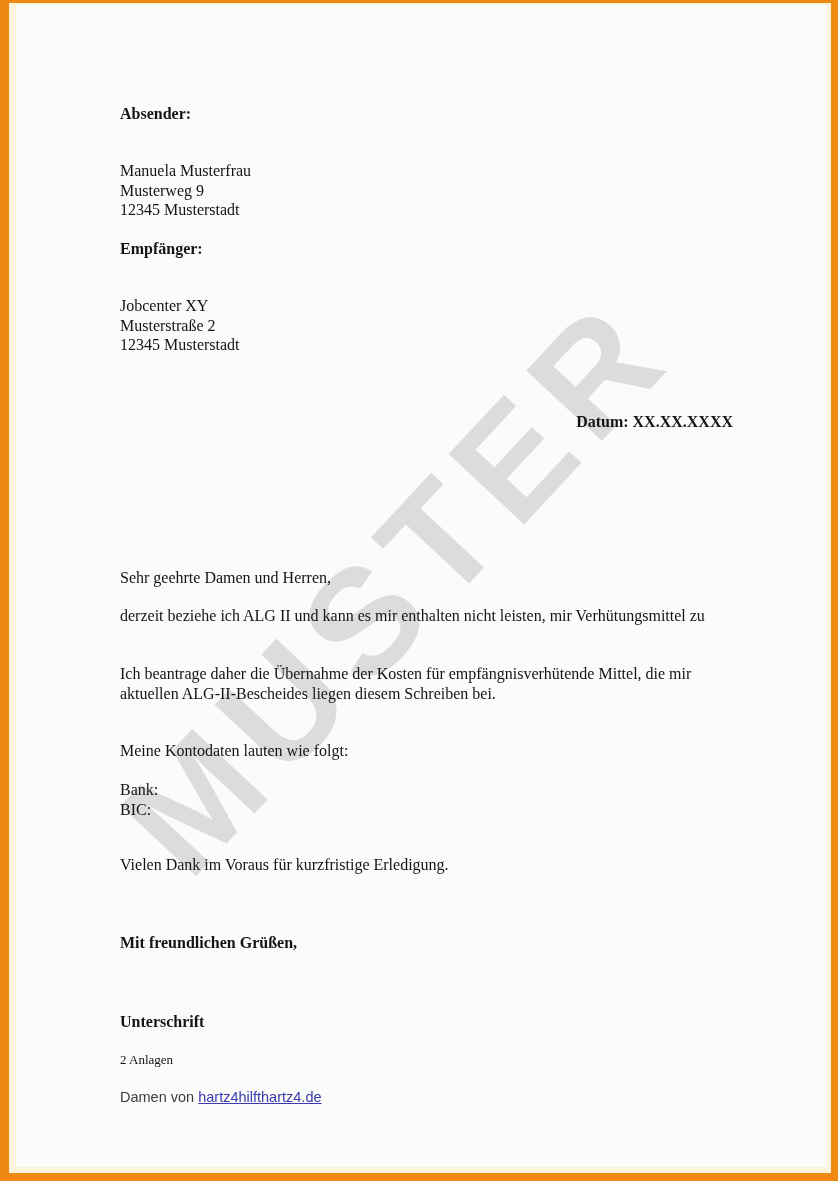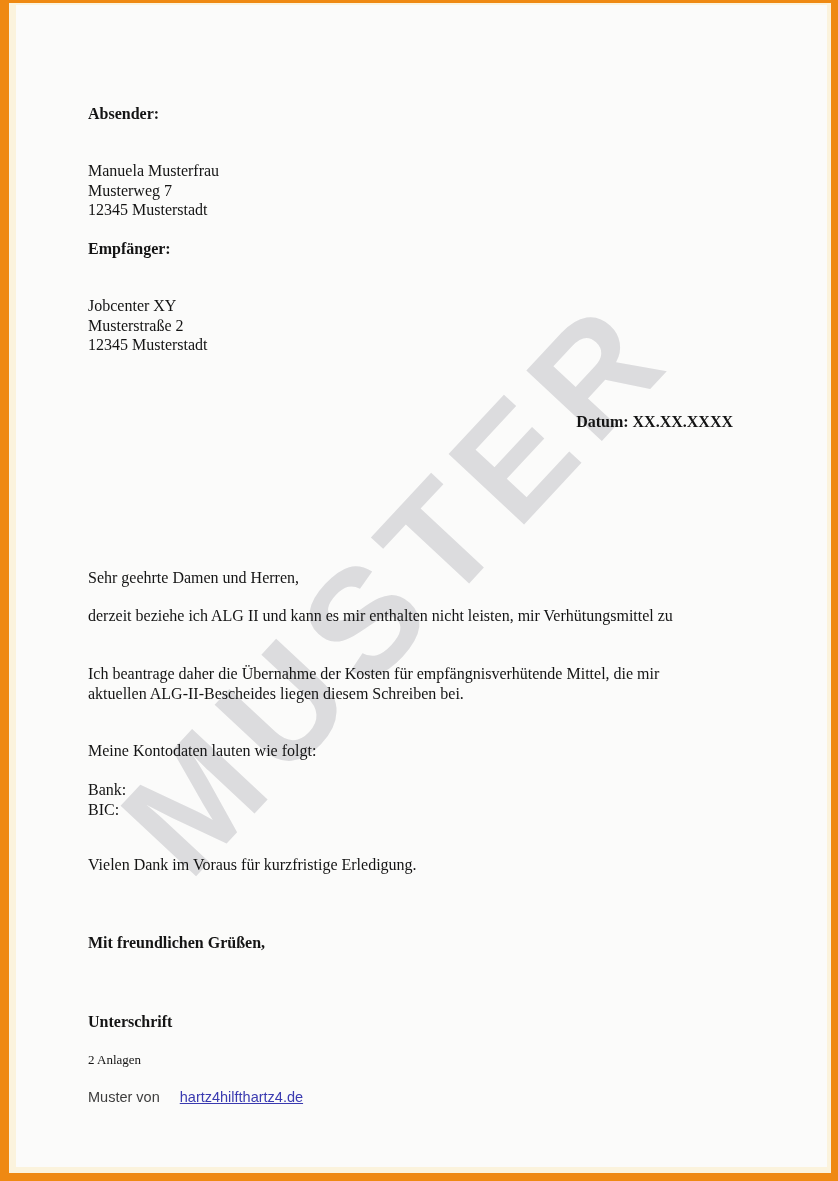--- a/index.html
+++ b/index.html
@@ -45,21 +45,21 @@
     user-select: none;
     white-space: nowrap;
   }
   .content {
     position: absolute;
     inset: 0;
     z-index: 2;
   }
   .tb { 
     position: absolute;
-    left: 88px;
+    left: 120px;
     width: 660px;
     font-size: 16px;
     line-height: 19.6px;
     color: #141414;
   }
   .bold { font-weight: bold; }
   .right {
     left: auto;
     right: 105px;
     width: auto;
@@ -67,38 +67,37 @@
   }
   .footer-line {
     font-family: "Liberation Sans", sans-serif;
     font-size: 14.5px;
     color: #3D3D3D;
   }
   .footer-link {
     color: #3A3AB0;
     text-decoration: underline;
     cursor: pointer;
-    margin-left: 16px;
   }
 </style>
 </head>
 <body>
 
 <div class="page">
   <div class="paper"></div>
 
   <div class="watermark">MUSTER</div>
 
   <div class="content">
 
     <div class="tb bold" style="top:104px">Absender:</div>
 
     <div class="tb" style="top:161px">
       <div>Manuela Musterfrau</div>
-      <div>Musterweg 7</div>
+      <div>Musterweg 9</div>
       <div>12345 Musterstadt</div>
     </div>
 
     <div class="tb bold" style="top:239px">Empfänger:</div>
 
     <div class="tb" style="top:296px">
       <div>Jobcenter XY</div>
       <div>Musterstraße 2</div>
       <div>12345 Musterstadt</div>
     </div>
@@ -126,17 +125,17 @@
 
     <div class="tb" style="top:855px">Vielen Dank im Voraus für kurzfristige Erledigung.</div>
 
     <div class="tb bold" style="top:933px">Mit freundlichen Grüßen,</div>
 
     <div class="tb bold" style="top:1012px">Unterschrift</div>
 
     <div class="tb" style="top:1050px; font-size:13px">2 Anlagen</div>
 
     <div class="tb footer-line" style="top:1088px">
-      <span>Muster von </span><span class="footer-link">hartz4hilfthartz4.de</span>
+      <span>Damen von </span><span class="footer-link">hartz4hilfthartz4.de</span>
     </div>
 
   </div>
 </div>
 
 </body></html>

